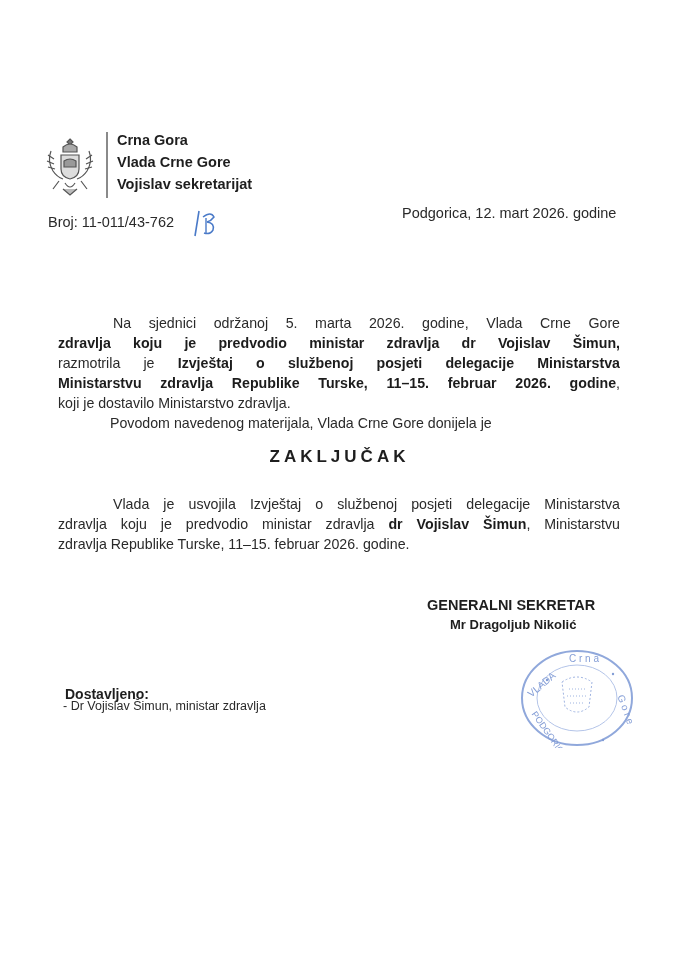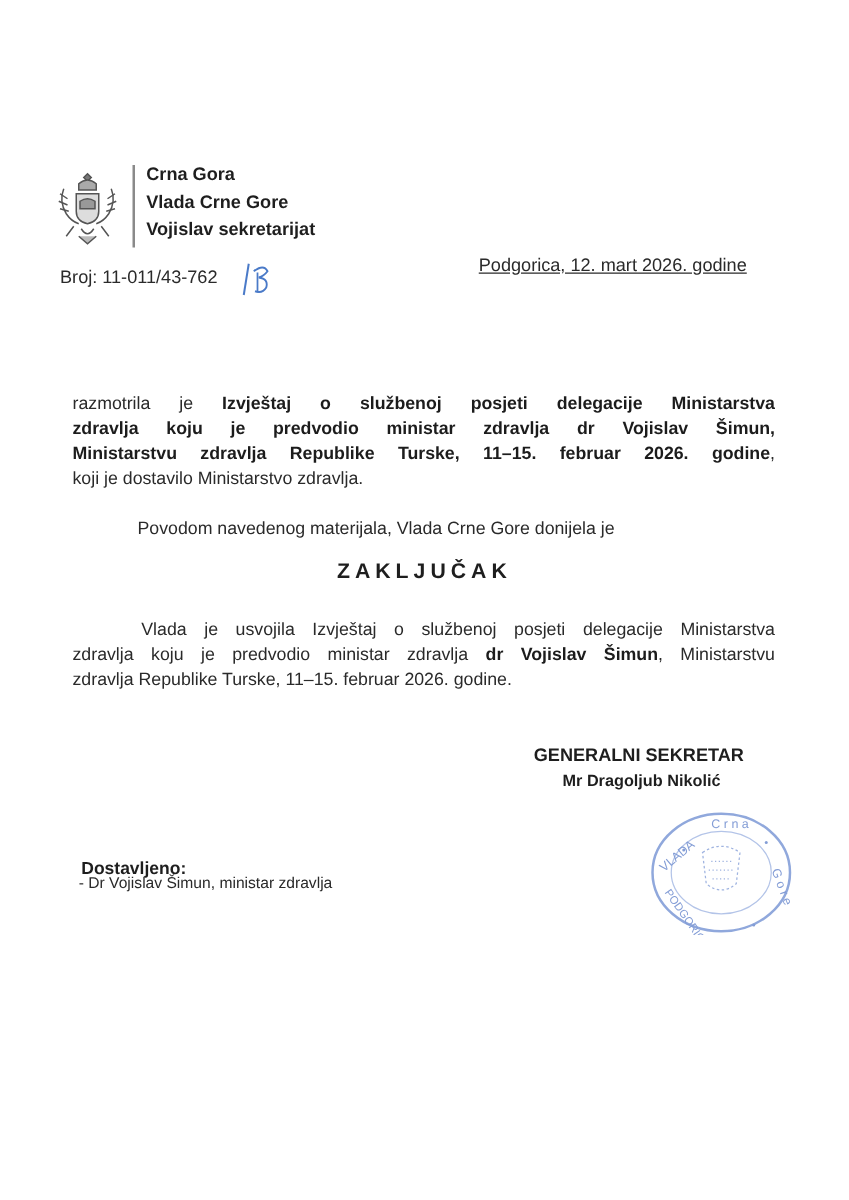--- a/index.html
+++ b/index.html
@@ -9,21 +9,21 @@
     }
     .abs { position: absolute; }
     .coat { left: 45px; top: 137px; width: 50px; height: 62px; }
     .vline { left: 106px; top: 132px; width: 2px; height: 66px; background: #8a8a8a; }
     .org { left: 117px; font-size: 14.5px; font-weight: bold; color: #1e1e1e; line-height: 22px; }
     .org1 { top: 129px; }
     .org2 { top: 151px; }
     .org3 { top: 173px; }
     .broj { left: 48px; top: 214px; font-size: 14.5px; color: #2a2a2a; }
     .hand { left: 192px; top: 208px; }
-    .dateline { left: 383px; top: 205px; font-size: 14.5px; color: #2a2a2a; text-decoration: underline; }
+    .dateline { left: 402px; top: 205px; font-size: 14.5px; color: #2a2a2a; }
     .body-text { font-size: 14.2px; line-height: 20px; color: #2a2a2a; }
     .p1 { left: 58px; top: 313px; width: 562px; text-align: justify; text-align-last: left; }
     .p1 .line { display: block; white-space: nowrap; }
     .justify { text-align: justify; text-align-last: justify; }
     .b { font-weight: bold; color: #1c1c1c; }
     .indent { padding-left: 55px; }
     .p2 { left: 110px; top: 413px; }
     .heading { left: 0; width: 679px; top: 447px; text-align: center; font-size: 17px; font-weight: bold; letter-spacing: 4px; color: #1e1e1e; }
     .p3 { left: 58px; top: 494px; width: 562px; }
     .sig-title { left: 427px; top: 597px; font-size: 14.5px; font-weight: bold; color: #1e1e1e; }
@@ -62,22 +62,23 @@
   <svg width="34" height="30" viewBox="0 0 34 30">
     <path d="M7 3 L3 28" stroke="#4a7ac8" stroke-width="1.6" fill="none"></path>
     <path d="M11 9 q8 -6 11 0 q-3 4 -7 5 q8 1 6 8 q-3 5 -9 3" stroke="#4a7ac8" stroke-width="1.5" fill="none"></path>
     <path d="M14 10 v16" stroke="#4a7ac8" stroke-width="1.4" fill="none"></path>
   </svg>
 </div>
 
 <div class="abs dateline">Podgorica, 12. mart 2026. godine</div>
 
 <div class="abs body-text p1">
+  <span class="line justify indent">Na sjednici održanoj 5. marta 2026. godine, Vlada Crne Gore</span>
+  <span class="line justify b">zdravlja koju je predvodio ministar zdravlja dr Vojislav Šimun,</span>
   <span class="line justify"><span>razmotrila je </span><span class="b">Izvještaj o službenoj posjeti delegacije Ministarstva</span></span>
-  <span class="line justify b">zdravlja koju je predvodio ministar zdravlja dr Vojislav Šimun,</span>
   <span class="line justify"><span class="b">Ministarstvu zdravlja Republike Turske, 11–15. februar 2026. godine</span><span>,</span></span>
   <span class="line">koji je dostavilo Ministarstvo zdravlja.</span>
 </div>
 
 <div class="abs body-text p2">Povodom navedenog materijala, Vlada Crne Gore donijela je</div>
 
 <div class="abs heading">ZAKLJUČAK</div>
 
 <div class="abs body-text p3">
   <span class="line justify indent" style="display:block;white-space:nowrap;">Vlada je usvojila Izvještaj o službenoj posjeti delegacije Ministarstva</span>

